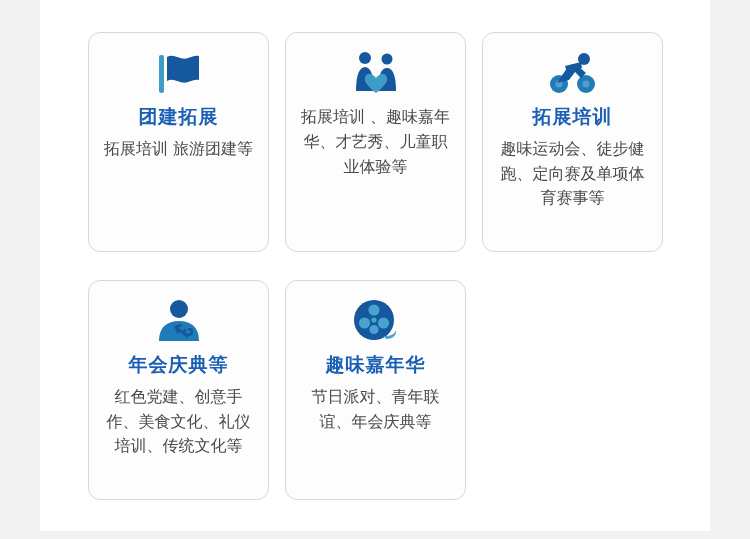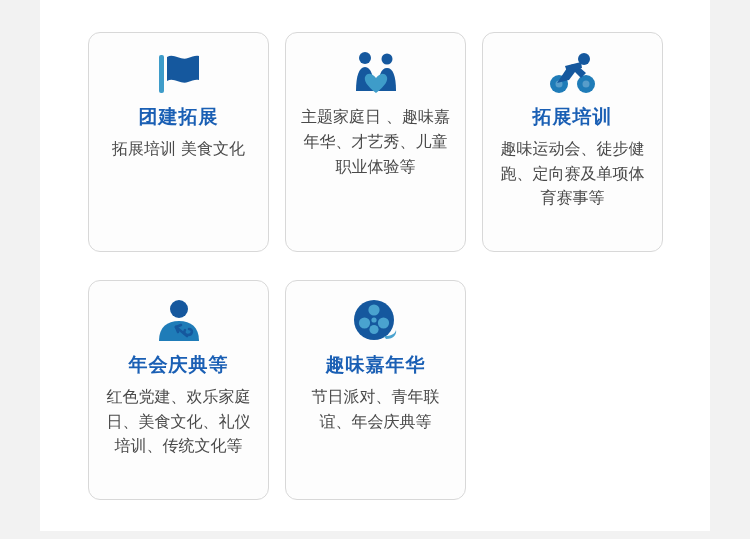--- a/index.html
+++ b/index.html
@@ -101,34 +101,34 @@
 
       <div class="card row1">
         <div class="card-icon">
           <svg width="46" height="42" viewBox="0 0 46 42" xmlns="http://www.w3.org/2000/svg">
             <rect x="3" y="2" width="5" height="38" rx="2" fill="#3e9cc9"></rect>
             <path d="M11 4 C18 0, 25 8, 32 5 C36 3.5, 40 2, 43 3 L43 27 C40 26, 36 27.5, 32 29 C25 32, 18 24, 11 28 Z" fill="#15589e"></path>
           </svg>
         </div>
         <div class="card-title">团建拓展</div>
         <div class="card-desc">拓展培训
-美食文化</div>
+旅游团建等</div>
       </div>
 
       <div class="card row1">
         <div class="card-icon">
           <svg width="48" height="46" viewBox="0 0 48 46" xmlns="http://www.w3.org/2000/svg">
             <circle cx="13" cy="7" r="6" fill="#15589e"></circle>
             <circle cx="35" cy="8" r="5.5" fill="#15589e"></circle>
             <path d="M4 40 C4 25, 7 16, 13 16 C19 16, 22 25, 22 40 Z" fill="#15589e"></path>
             <path d="M26 40 C26 25, 29 17, 35 17 C41 17, 44 25, 44 40 Z" fill="#15589e"></path>
             <path d="M24 42 C15 35, 11 29, 13.5 25 C16 21, 21 23, 24 27 C27 23, 32 21, 34.5 25 C37 29, 33 35, 24 42 Z" fill="#3e9cc9"></path>
           </svg>
         </div>
-        <div class="card-desc">主题家庭日 、趣味嘉年华、才艺秀、儿童职业体验等</div>
+        <div class="card-desc">拓展培训 、趣味嘉年华、才艺秀、儿童职业体验等</div>
       </div>
 
       <div class="card row1">
         <div class="card-icon">
           <svg width="50" height="44" viewBox="0 0 50 44" xmlns="http://www.w3.org/2000/svg">
             <circle cx="11" cy="32" r="9" fill="#1f7cb8"></circle>
             <circle cx="38" cy="32" r="9" fill="#1f7cb8"></circle>
             <circle cx="11" cy="32" r="3.5" fill="#ffffff" opacity="0.25"></circle>
             <circle cx="38" cy="32" r="3.5" fill="#ffffff" opacity="0.25"></circle>
             <circle cx="36" cy="7" r="6" fill="#15589e"></circle>
@@ -147,21 +147,21 @@
             <path d="M3 42 C3 28, 11 22, 23 22 C35 22, 43 28, 43 42 Z" fill="#1f7cb8"></path>
             <g fill="none" stroke="#15589e" stroke-width="2.6" stroke-linecap="round">
               <path d="M20 28 L31 37"></path>
               <path d="M20 28 L25 26"></path>
               <path d="M20 28 L22 33"></path>
               <path d="M33 30 C37 30, 37 36, 32 36 C28.5 36, 27.5 33, 29 31"></path>
             </g>
           </svg>
         </div>
         <div class="card-title">年会庆典等</div>
-        <div class="card-desc">红色党建、欢乐家庭日、美食文化、礼仪培训、传统文化等</div>
+        <div class="card-desc">红色党建、创意手作、美食文化、礼仪培训、传统文化等</div>
       </div>
 
       <div class="card row2">
         <div class="card-icon">
           <svg width="46" height="46" viewBox="0 0 46 46" xmlns="http://www.w3.org/2000/svg">
             <circle cx="21" cy="21" r="20" fill="#15589e"></circle>
             <circle cx="21" cy="11" r="5.6" fill="#4aa3cf"></circle>
             <circle cx="11.5" cy="24" r="5.6" fill="#4aa3cf"></circle>
             <circle cx="30.5" cy="24" r="5.6" fill="#4aa3cf"></circle>
             <circle cx="21" cy="30.5" r="4.6" fill="#4aa3cf"></circle>

